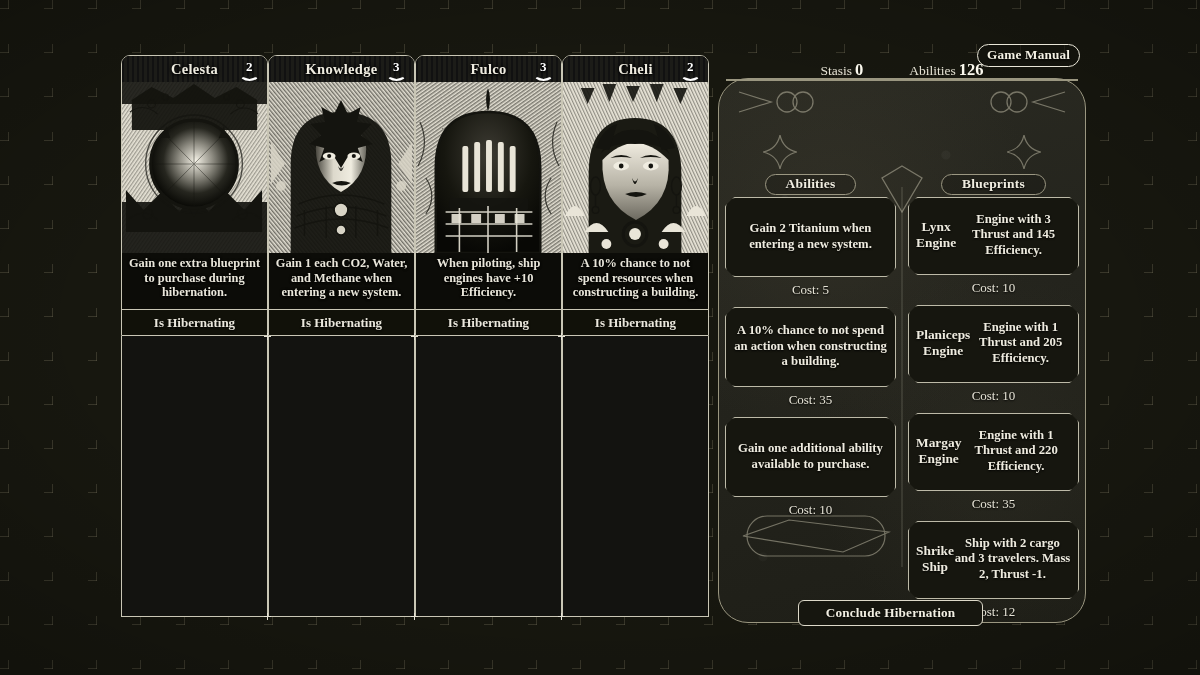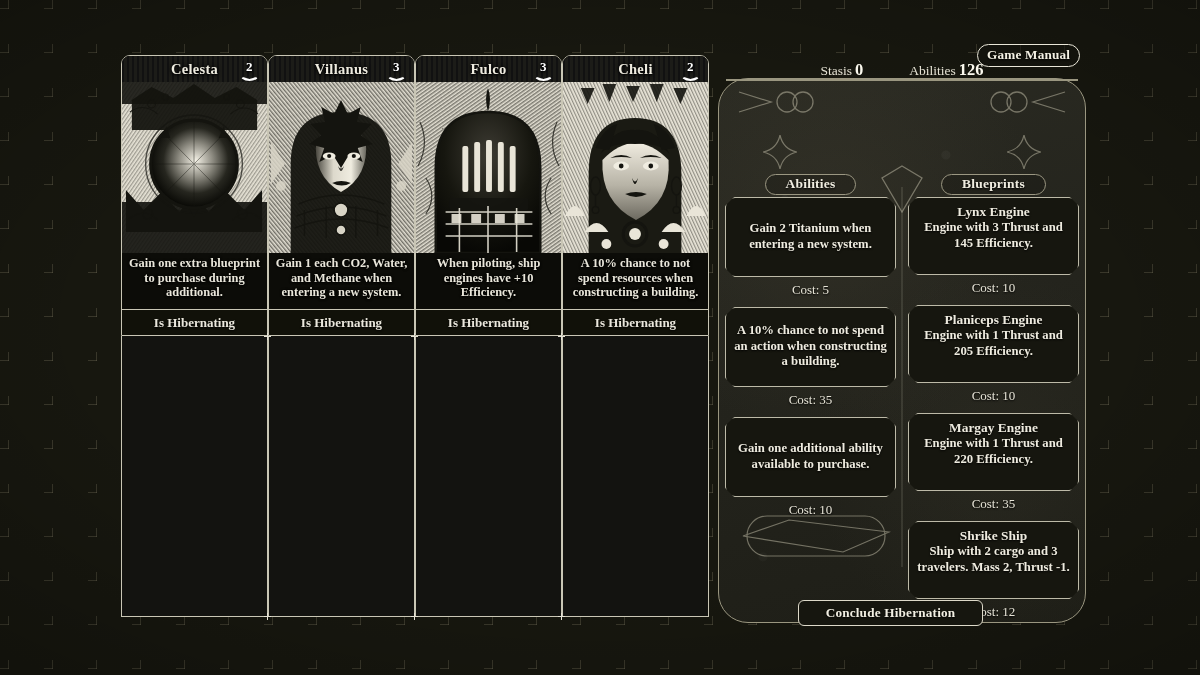--- a/index.html
+++ b/index.html
@@ -290,21 +290,21 @@
   .cost {
     text-align: center;
     color: #e7e4d7;
     font-size: 13px;
     padding: 3px 0 9px;
     text-shadow: 0 1px 2px #000;
   }
 
   .ability-box { height: 80px; display:flex; align-items:center; justify-content:center; }
   .ability-box .desc { width: 100%; }
-  .blueprint-box { height: 78px; display:flex; flex-direction:column; align-items:center; justify-content:flex-start; padding-top: 6px;}
+  .blueprint-box { height: 78px; display:flex; flex-direction:row; align-items:center; justify-content:flex-start; padding-top: 6px;}
   .blueprint-box .title { font-size: 13.4px; margin-bottom: 1px; }
   .v-spine {
     position:absolute; left:50%; top: 108px; width:1px; height: 380px;
     background: rgba(190,186,164,.30); transform: translateX(-.5px); z-index:2;
   }
 
   #conclude {
     position: absolute;
     left: 798px; top: 600px;
     width: 185px; height: 26px;
@@ -379,30 +379,30 @@
             <g stroke="#14140f" stroke-width=".8" opacity=".55">
               <path d="M73 38 v88 M29 82 h88 M42 51 L104 113 M104 51 L42 113"></path>
             </g>
             <g fill="#14140f" opacity=".8">
               <path d="M40 56 l5 -12 4 12z"></path>
                 <path d="M98 56 l5 -12 4 12z"></path>
               <path d="M68 126 l5 10 5 -10z"></path>
             </g>
           </svg>
         </div>
-        <div class="card-text">Gain one extra blueprint to purchase during additional.</div>
+        <div class="card-text">Gain one extra blueprint to purchase during hibernation.</div>
         <div class="card-status">Is Hibernating</div>
       </div>
       <div class="card-slot"></div>
     </div>
 
     <div class="card-col">
       <div class="card">
         <div class="card-head">
-          <span>Villanus</span>
+          <span>Knowledge</span>
           <div class="card-cost">
             <div class="arc"></div>
               <div class="arc2"></div>
             <span>3</span>
           </div>
         </div>
         <div class="card-art">
           <svg viewBox="0 0 147 171" preserveAspectRatio="none">
             <defs>
               <pattern id="h2" width="3" height="3" patternUnits="userSpaceOnUse" patternTransform="rotate(-40)">

